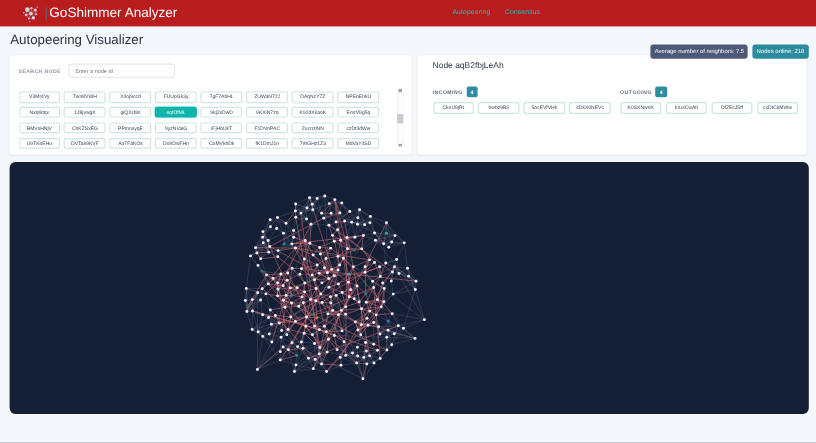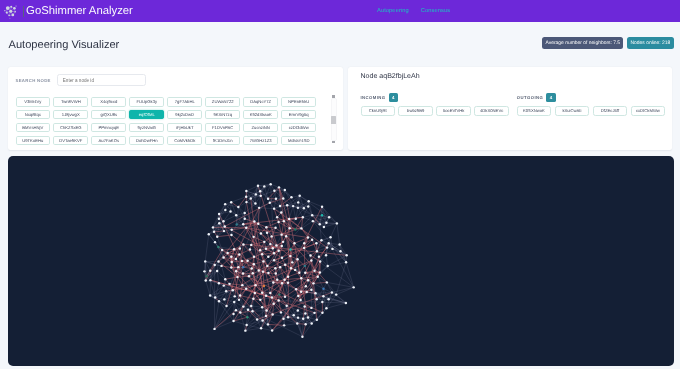--- a/index.html
+++ b/index.html
@@ -7,32 +7,32 @@
   body {
     width: 680px; height: 369px;
     background: #f4f7fb;
     font-family: "Liberation Sans", sans-serif;
     overflow: hidden;
     -webkit-font-smoothing: antialiased;
     text-rendering: geometricPrecision;
   }
   
   #navbar {
-    height: 22px; background: #6d28d9;
+    height: 22px; background: #b91c1c;
     display: flex; align-items: center;
-    padding: 0 4px; position: relative;
+    padding: 0 19px; position: relative;
   }
   #brand { display:flex; align-items:center; }
   #logo { width:17px; height:17px; display:block; margin-left:-1.5px; }
   #brand-divider { width:1.1px; height:11px; background:#59637d; margin:0 2.5px 0 3px; }
   #brand-text { color:#fafbfd; font-size:11.3px; font-weight:400; letter-spacing:0px; }
   #navlinks { position:absolute; left:377px; top:0; height:22px; display:flex; align-items:center; gap:12px; }
   .navlink { color:#19c5c0; font-size:5.7px; text-decoration:none; letter-spacing:.1px; }
   
-  #pagehead { height:45px; display:flex; align-items:center; padding:0 8.5px; position:relative; }
+  #pagehead { height:24px; display:flex; align-items:center; padding:0 8.5px; position:relative; }
   #page-title { font-size:11.1px; color:#2d3343; font-weight:400; }
   #stats { position:absolute; right:6.5px; top:15px; display:flex; gap:4px; }
   .stat { font-size:4.95px; color:#fff; border-radius:2.5px; height:12px; display:flex; align-items:center; padding:0 3.2px; white-space:nowrap; }
   
   #cards { display:flex; gap:5px; padding:0 8px 0 8px; }
   .card { background:#fff; border-radius:2.5px; box-shadow:0 0.5px 1.5px rgba(20,30,60,.07); }
   #search-card { width:336px; height:83px; padding:7px 0 0 7.5px; overflow:hidden; position:relative;}
   #node-card { width:324px; flex:none; height:83px; padding:6px 0 0 12.5px; }
   #search-row { display:flex; align-items:center; gap:6px; padding-left:0px; }
   #search-label { font-size:4.3px; color:#8d95a5; letter-spacing:.32px; font-weight:700; white-space:nowrap;}

